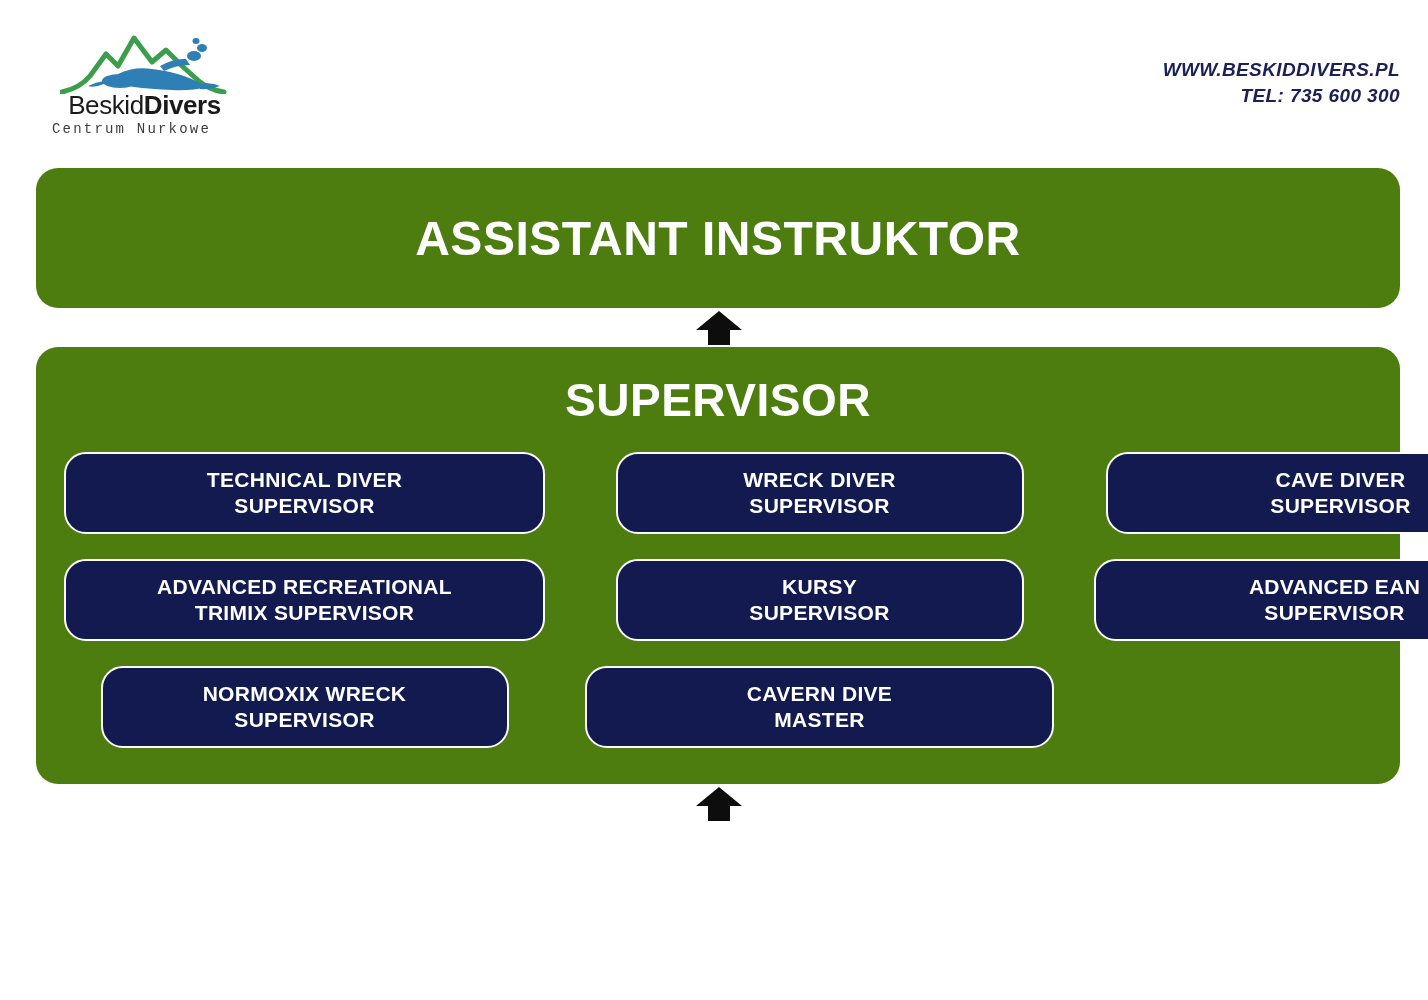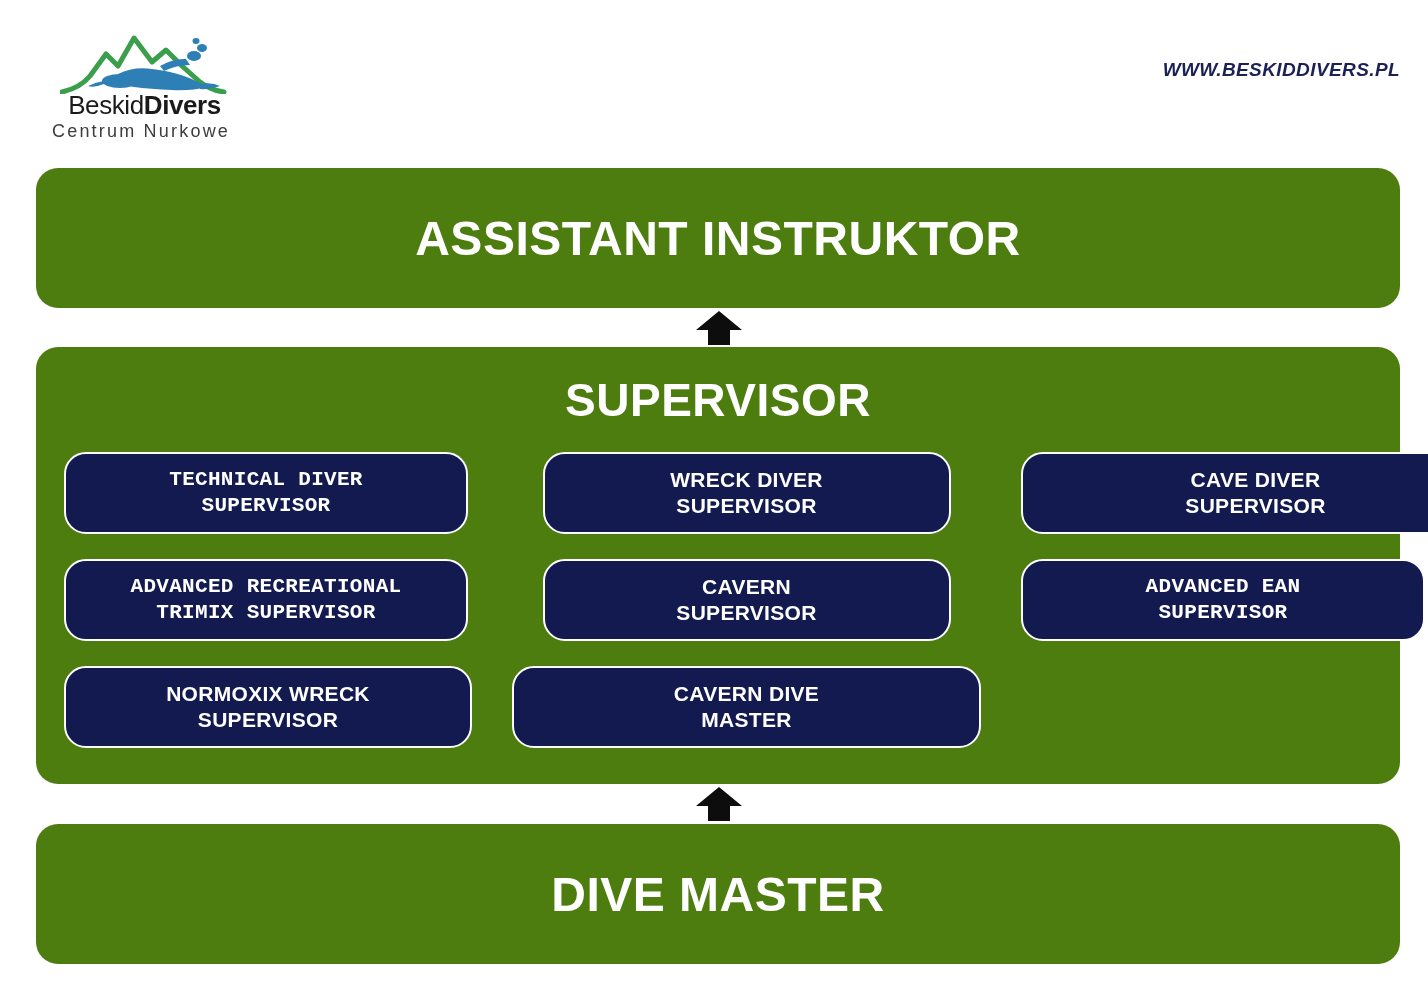--- a/index.html
+++ b/index.html
@@ -46,25 +46,26 @@
     letter-spacing: -0.4px;
     color: #1a1a1a;
     line-height: 1;
     white-space: nowrap;
   }
   .logo-wordmark .bold { font-weight: 800; }
   .logo-sub {
     position: absolute;
     left: 0; top: 89px;
     width: 185px;
-    font-size: 18px;
+    font-size: 14px;
     font-weight: 400;
     letter-spacing: 2.2px;
     color: #3d3d3d;
     white-space: nowrap;
+    font-family: Liberation Mono, monospace;
   }
 
   .main-title {
     position: absolute;
     left: 0; top: 54px;
     width: 1428px;
     text-align: center;
     font-size: 46px;
     font-weight: 800;
     letter-spacing: 0.5px;
@@ -156,21 +157,21 @@
     align-items: center;
     justify-content: center;
     text-align: center;
     color: #ffffff;
     font-size: 21px;
     font-weight: 800;
     letter-spacing: 0.3px;
     line-height: 1.25;
     padding: 4px 6px;
   }
-  .pill-c1 { width: 404px; justify-self: start; font-family: Liberation Mono, monospace; }
+  .pill-c1 { width: 481px; justify-self: start; }
   .pill-c2 { width: 408px; justify-self: center; }
   .pill-c3 { width: 469px; justify-self: end; }
   .pill .pill-text { display: block; }
 
   .box-divemaster {
     left: 36px;
     top: 824px;
     width: 1364px;
     height: 140px;
   }
@@ -221,20 +222,21 @@
           </g>
         </svg>
       </div>
       <div class="logo-wordmark"><span>Beskid</span><span class="bold">Divers</span></div>
       <div class="logo-sub">Centrum Nurkowe</div>
     </div>
 
 
     <div class="contact">
       <div class="contact-www">WWW.BESKIDDIVERS.PL</div>
+      <div class="contact-tel">TEL: 735 600 300</div>
     </div>
   </div>
 
   <div class="navy-box box-assistant">
     <div class="box-title">ASSISTANT INSTRUKTOR</div>
   </div>
 
   <div class="arrow arrow-top">
     <svg viewBox="0 0 48 36" width="48" height="36" xmlns="http://www.w3.org/2000/svg">
       <polygon points="24,1 47,20 35,20 35,35 13,35 13,20 1,20" fill="#0d0d0d"></polygon>
@@ -266,21 +268,21 @@
       </div>
 
       <div class="pill pill-c1">
         <span class="pill-text">
           <span>ADVANCED RECREATIONAL</span><br>
           <span>TRIMIX SUPERVISOR</span>
         </span>
       </div>
       <div class="pill pill-c2">
         <span class="pill-text">
-          <span>CAVERN</span><br>
+          <span>KURSY</span><br>
           <span>SUPERVISOR</span>
         </span>
       </div>
 
       <div class="pill pill-c1">
         <span class="pill-text">
           <span>ADVANCED EAN</span><br>
           <span>SUPERVISOR</span>
         </span>
       </div>
@@ -299,17 +301,14 @@
 
     </div>
   </div>
 
   <div class="arrow arrow-bottom">
     <svg viewBox="0 0 48 36" width="48" height="36" xmlns="http://www.w3.org/2000/svg">
       <polygon points="24,1 47,20 35,20 35,35 13,35 13,20 1,20" fill="#0d0d0d"></polygon>
     </svg>
   </div>
 
-  <div class="navy-box box-divemaster">
-    <div class="box-title">DIVE MASTER</div>
-  </div>
 
 </div>
 
 </body></html>

